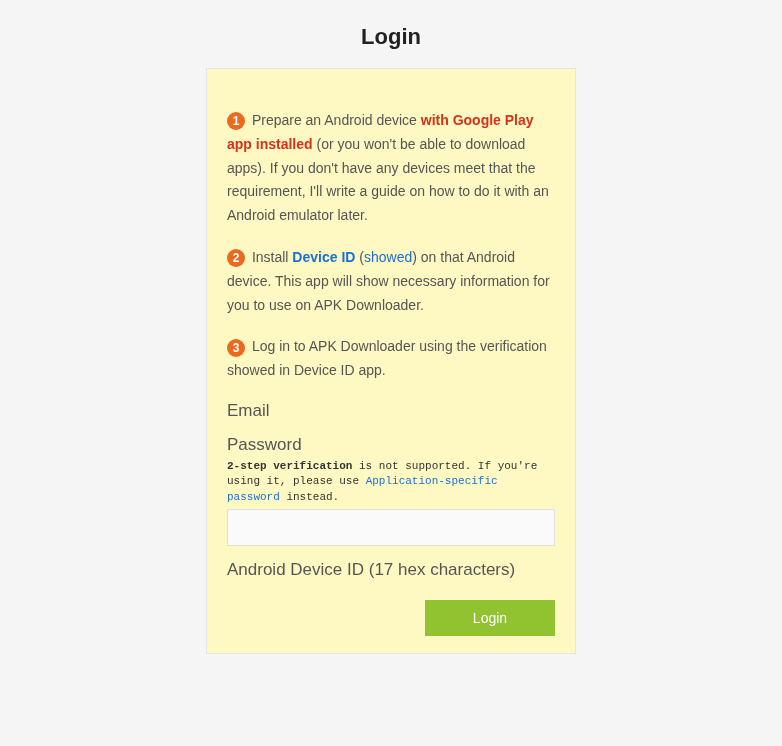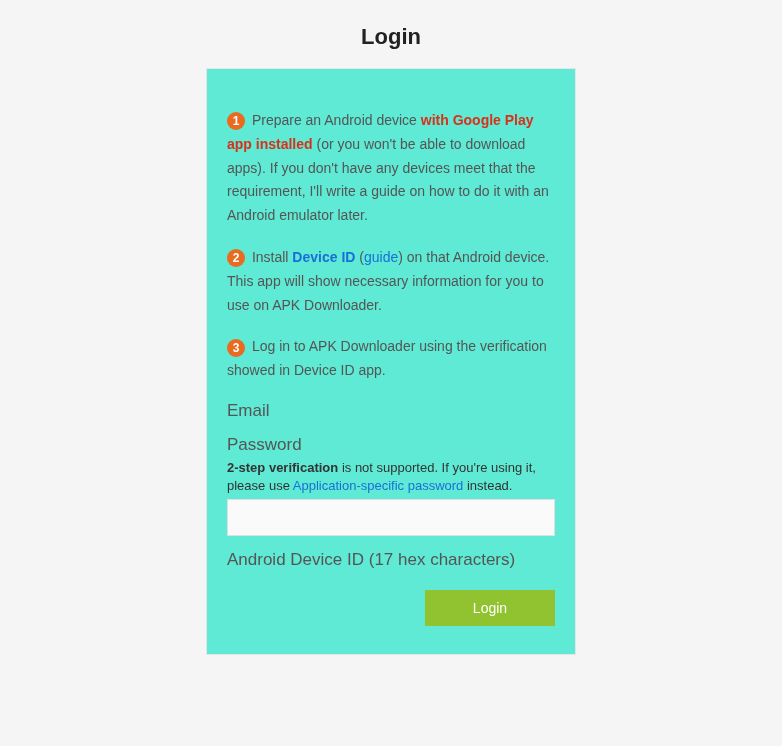--- a/index.html
+++ b/index.html
@@ -17,23 +17,23 @@
     .page-title {
       text-align: center;
       font-size: 22px;
       font-weight: bold;
       color: #222;
       margin-bottom: 18px;
     }
     .card {
       width: 370px;
       margin: 4px auto;
-      background: #5eead4;
+      background: #fef9c3;
       border: 1px solid #e5e5e5;
-      padding: 40px 20px 28px 20px;
+      padding: 40px 20px 17px 20px;
     }
     .step {
       font-size: 14px;
       color: #555;
       line-height: 1.7;
       margin-bottom: 18px;
     }
     .step-badge {
       display: inline-block;
       width: 18px;
@@ -74,24 +74,25 @@
       font-size: 20px;
       color: #888;
       border: 1px solid #e0e0e0;
       background: #fafafa;
       outline: none;
     }
     .field-input::placeholder {
       color: #b0b0b0;
     }
     .note {
-      font-size: 13px;
+      font-size: 11px;
       color: #333;
       line-height: 1.4;
       margin-bottom: 4px;
+      font-family: Liberation Mono, monospace;
     }
     .note .bold {
       font-weight: bold;
     }
     .btn-row {
       display: flex;
       justify-content: flex-end;
       margin-top: 20px;
     }
     .btn-login {
@@ -113,21 +114,21 @@
 
 <div class="page-title">Login</div>
 
 <div class="card">
 
   <div class="step">
     <span class="step-badge">1</span><span> Prepare an Android device </span><span class="highlight-red">with Google Play app installed</span><span> (or you won't be able to download apps). If you don't have any devices meet that the requirement, I'll write a guide on how to do it with an Android emulator later.</span>
   </div>
 
   <div class="step">
-    <span class="step-badge">2</span><span> Install </span><span class="link-blue">Device ID</span><span> (</span><span class="link-blue-plain">guide</span><span>)</span><span> on that Android device. This app will show necessary information for you to use on APK Downloader.</span>
+    <span class="step-badge">2</span><span> Install </span><span class="link-blue">Device ID</span><span> (</span><span class="link-blue-plain">showed</span><span>)</span><span> on that Android device. This app will show necessary information for you to use on APK Downloader.</span>
   </div>
 
   <div class="step">
     <span class="step-badge">3</span><span> Log in to APK Downloader using the verification showed in Device ID app.</span>
   </div>
 
   <div class="field-label">Email</div>
 
   <div class="field-label">Password</div>
   <div class="note">

